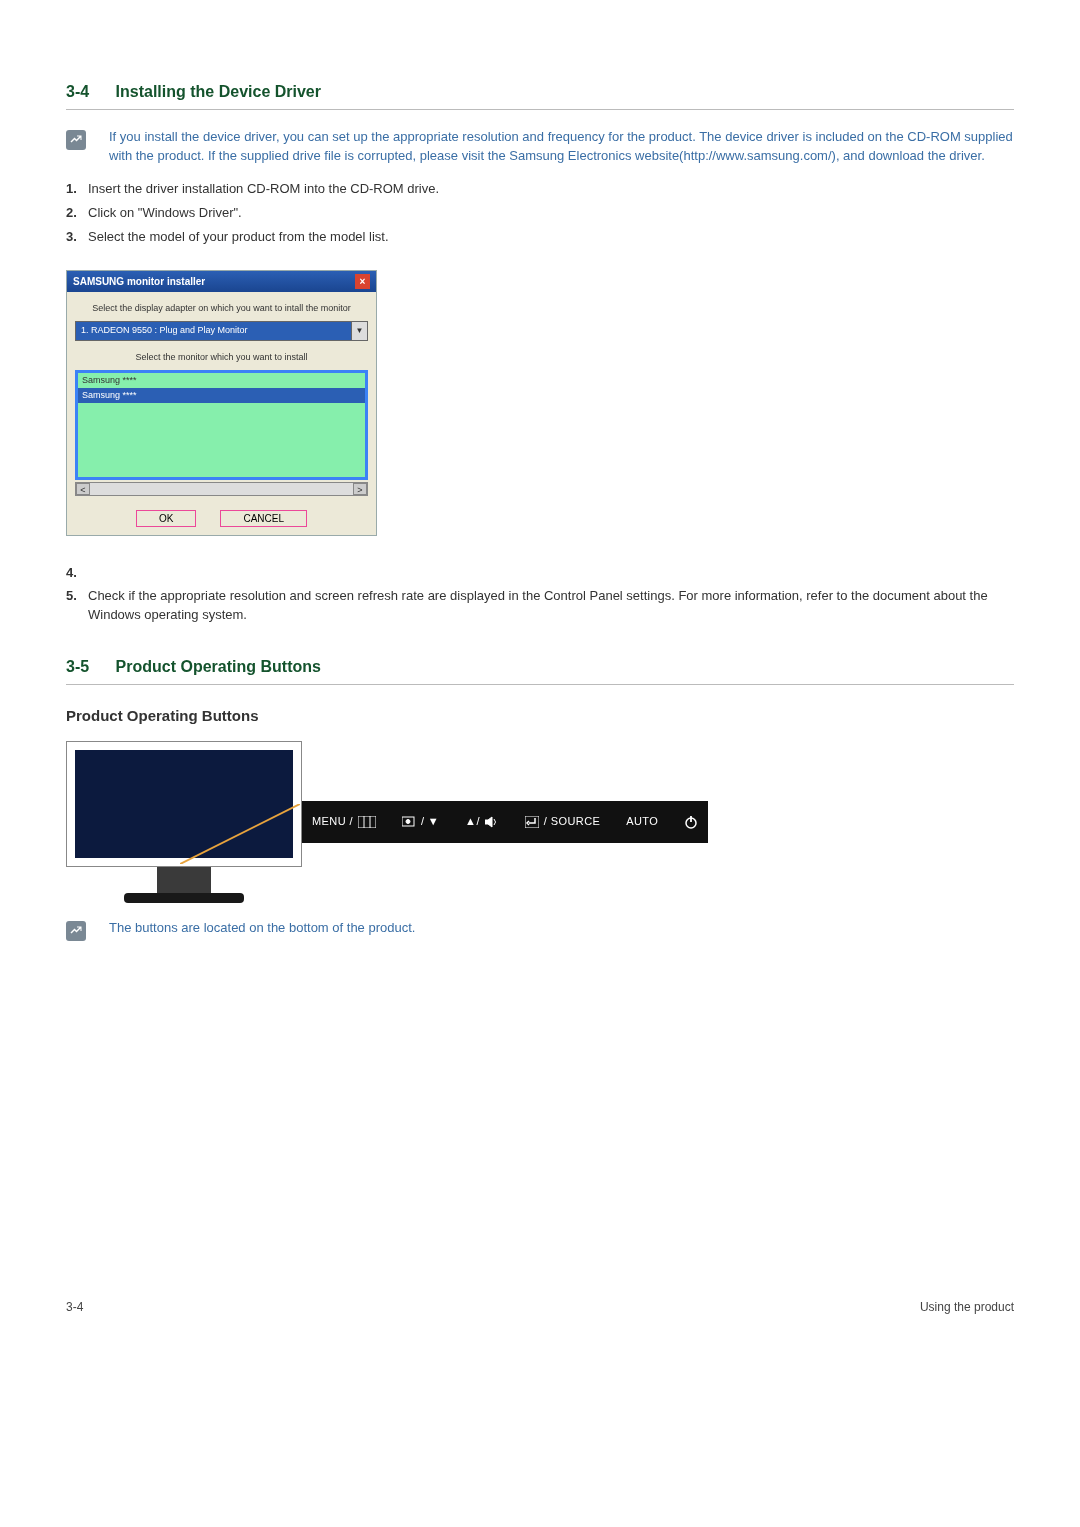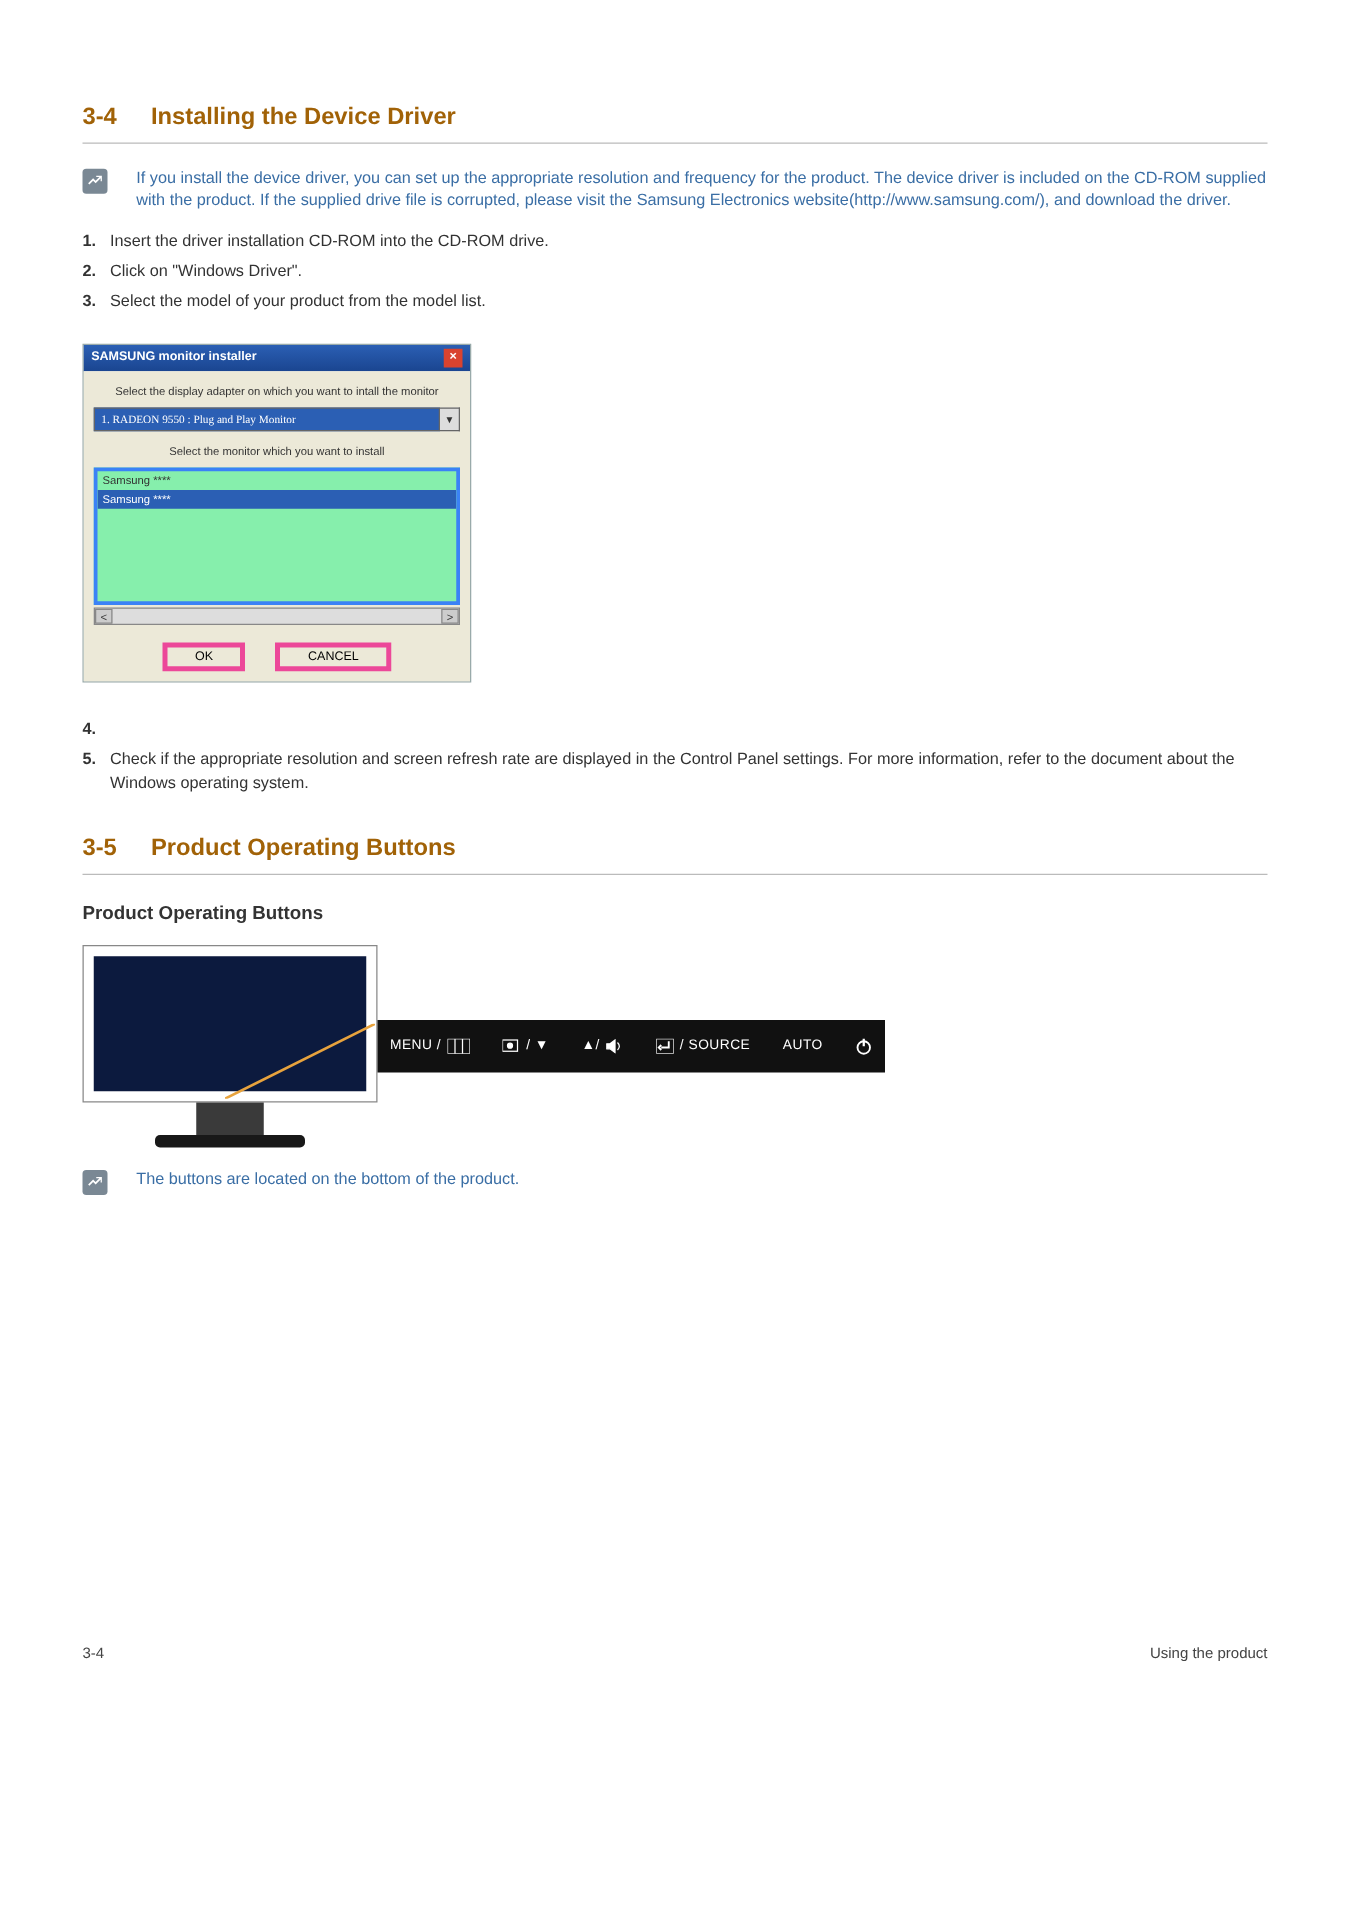--- a/index.html
+++ b/index.html
@@ -7,22 +7,22 @@
     font-family: Arial, Helvetica, sans-serif;
     font-size: 13px;
     color: #333;
     background: #fff;
     width: 1080px;
     margin: 0 auto;
     padding: 50px 66px 40px 66px;
     line-height: 1.45;
   }
   .section-title {
-    color: #a16207;
-    font-size: 19px;
+    color: #14532d;
+    font-size: 16px;
     font-weight: bold;
     border-bottom: 1px solid #bbb;
     padding-bottom: 6px;
     margin-bottom: 18px;
     margin-top: 30px;
   }
   .section-title .num { margin-right: 22px; }
   .note-block {
     display: flex;
     gap: 23px;
@@ -76,21 +76,20 @@
     color: #fff;
     display: flex; align-items: center; justify-content: center;
     font-weight: bold;
     font-size: 10px;
   }
   .dialog-body { padding: 10px 8px 8px; background: #ece9d8; }
   .dialog-label { text-align: center; margin-bottom: 6px; font-size: 9px; }
   .dropdown {
     display: flex;
     margin-bottom: 10px;
-    font-family: Liberation Serif, serif;
   }
   .dropdown-in {
     flex: 1;
     background: #2b5fb4;
     color: #fff;
     padding: 2px 5px;
     font-size: 9px;
     border: 1px solid #666;
   }
   .dropdown-btn {
@@ -133,21 +132,21 @@
   .dialog-actions {
     display: flex;
     gap: 24px;
     justify-content: center;
     margin-top: 14px;
   }
   .dialog-actions button {
     font-size: 10px;
     padding: 2px 22px;
     background: #ece9d8;
-    border: 4px solid #ec4899;
+    border: 1px solid #ec4899;
   }
   
   .sub-heading {
     font-size: 15px;
     font-weight: bold;
     color: #333;
     margin: 20px 0 14px 0;
   }
   
   .monitor-fig {

